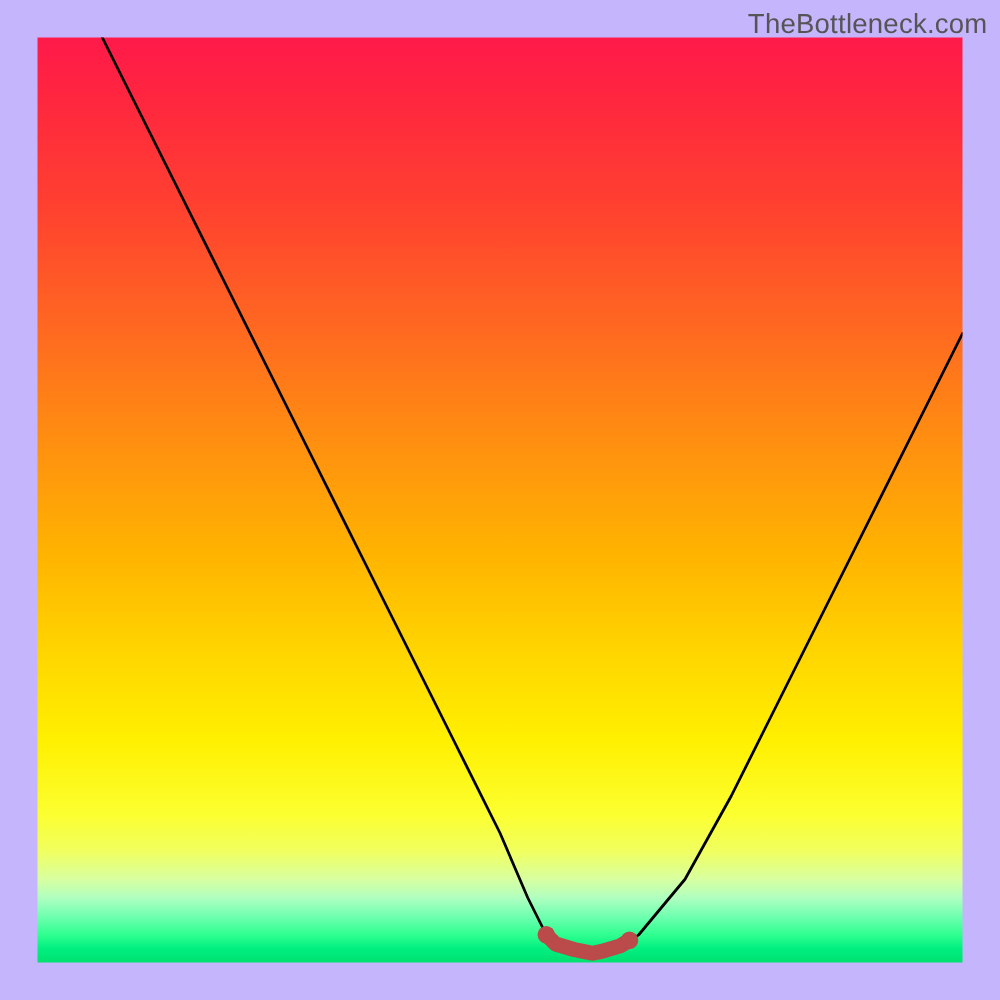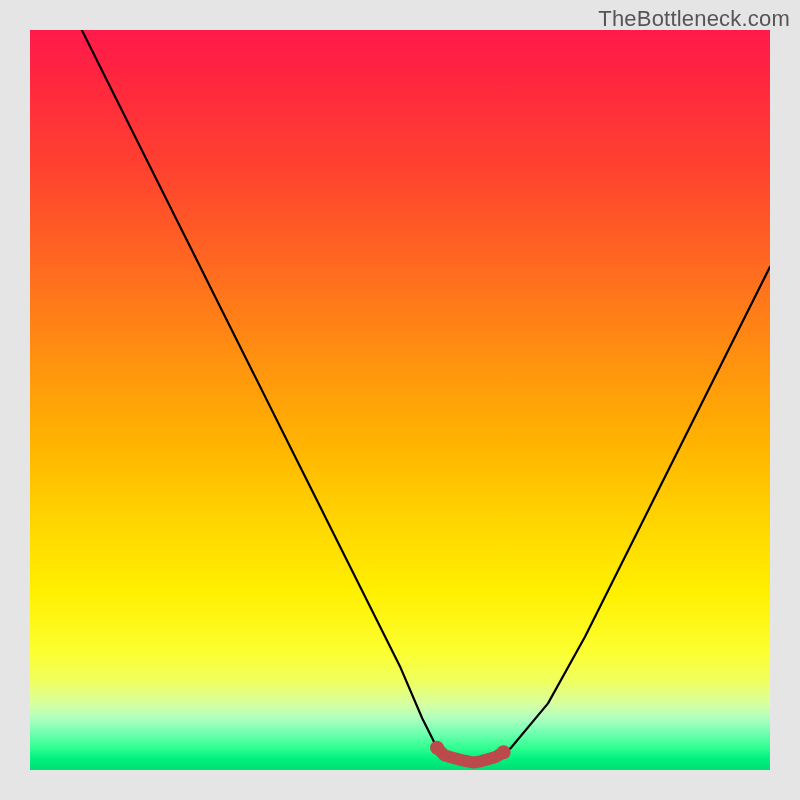--- a/index.html
+++ b/index.html
@@ -1,21 +1,21 @@
 <!DOCTYPE html>
 <html><head>
 <meta charset="utf-8">
 <style>
   * { margin: 0; padding: 0; box-sizing: border-box; }
   html, body { width: 800px; height: 800px; overflow: hidden; }
   .chart-container {
     width: 800px;
     height: 800px;
     position: relative;
-    background: #e5e5e5;
+    background: #c4b5fd;
   }
   .plot-area {
     position: absolute;
     left: 30px;
     top: 30px;
     width: 740px;
     height: 740px;
     background: linear-gradient(
       to bottom,
       #ff1a4a 0%,

